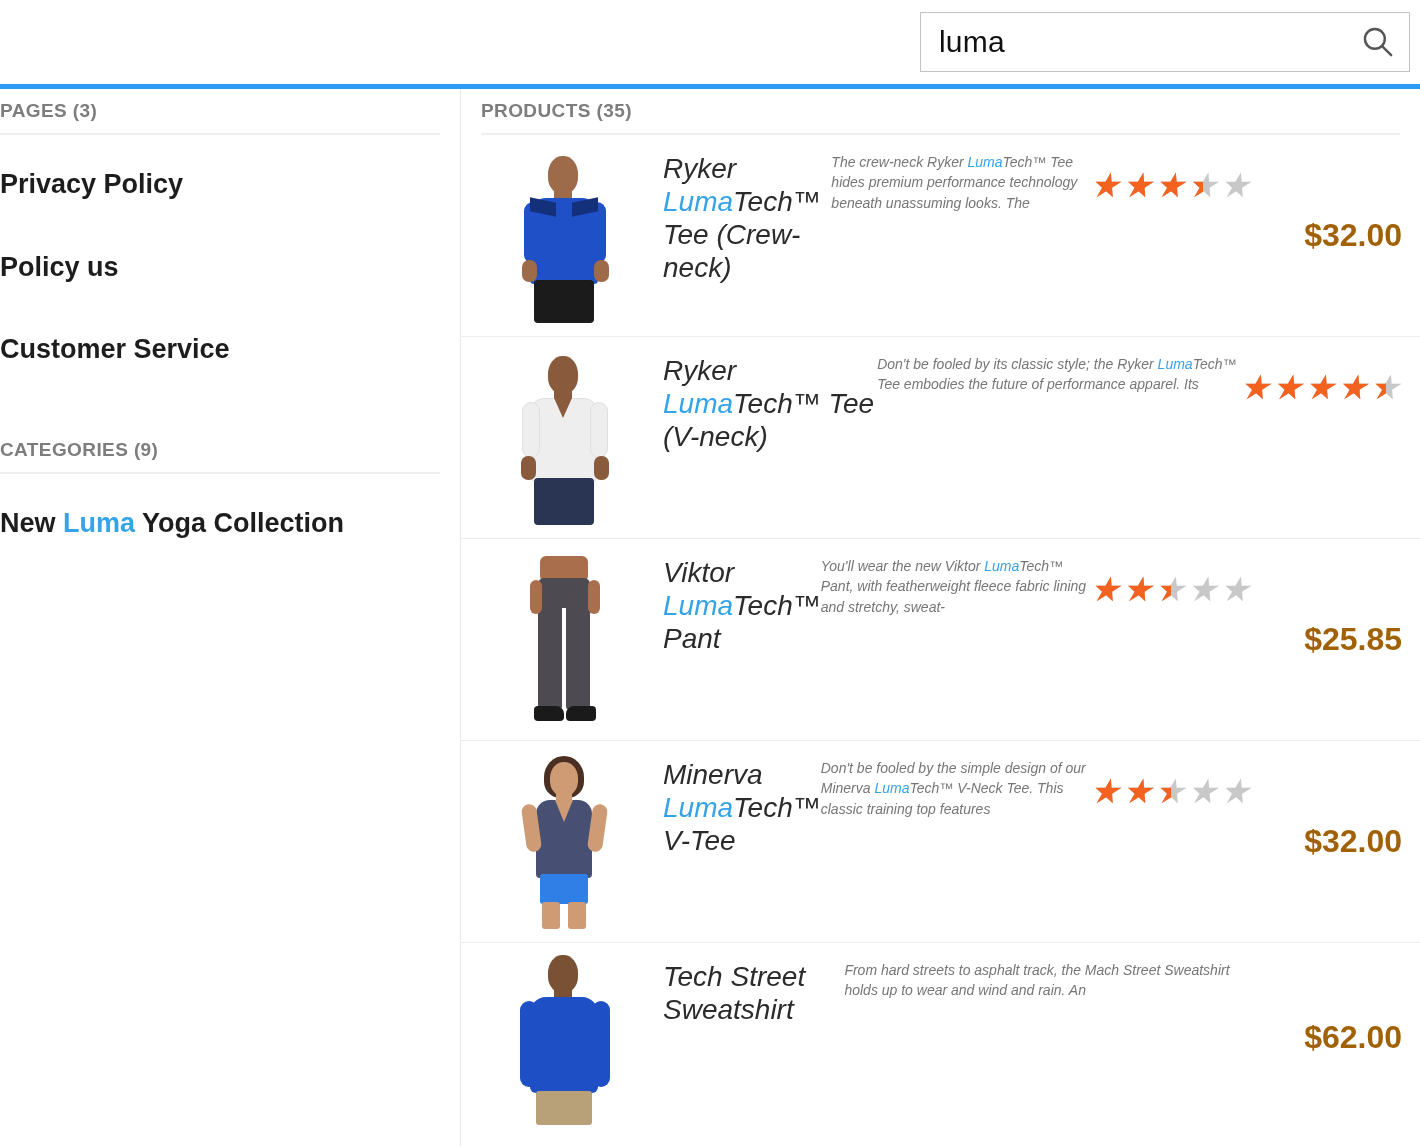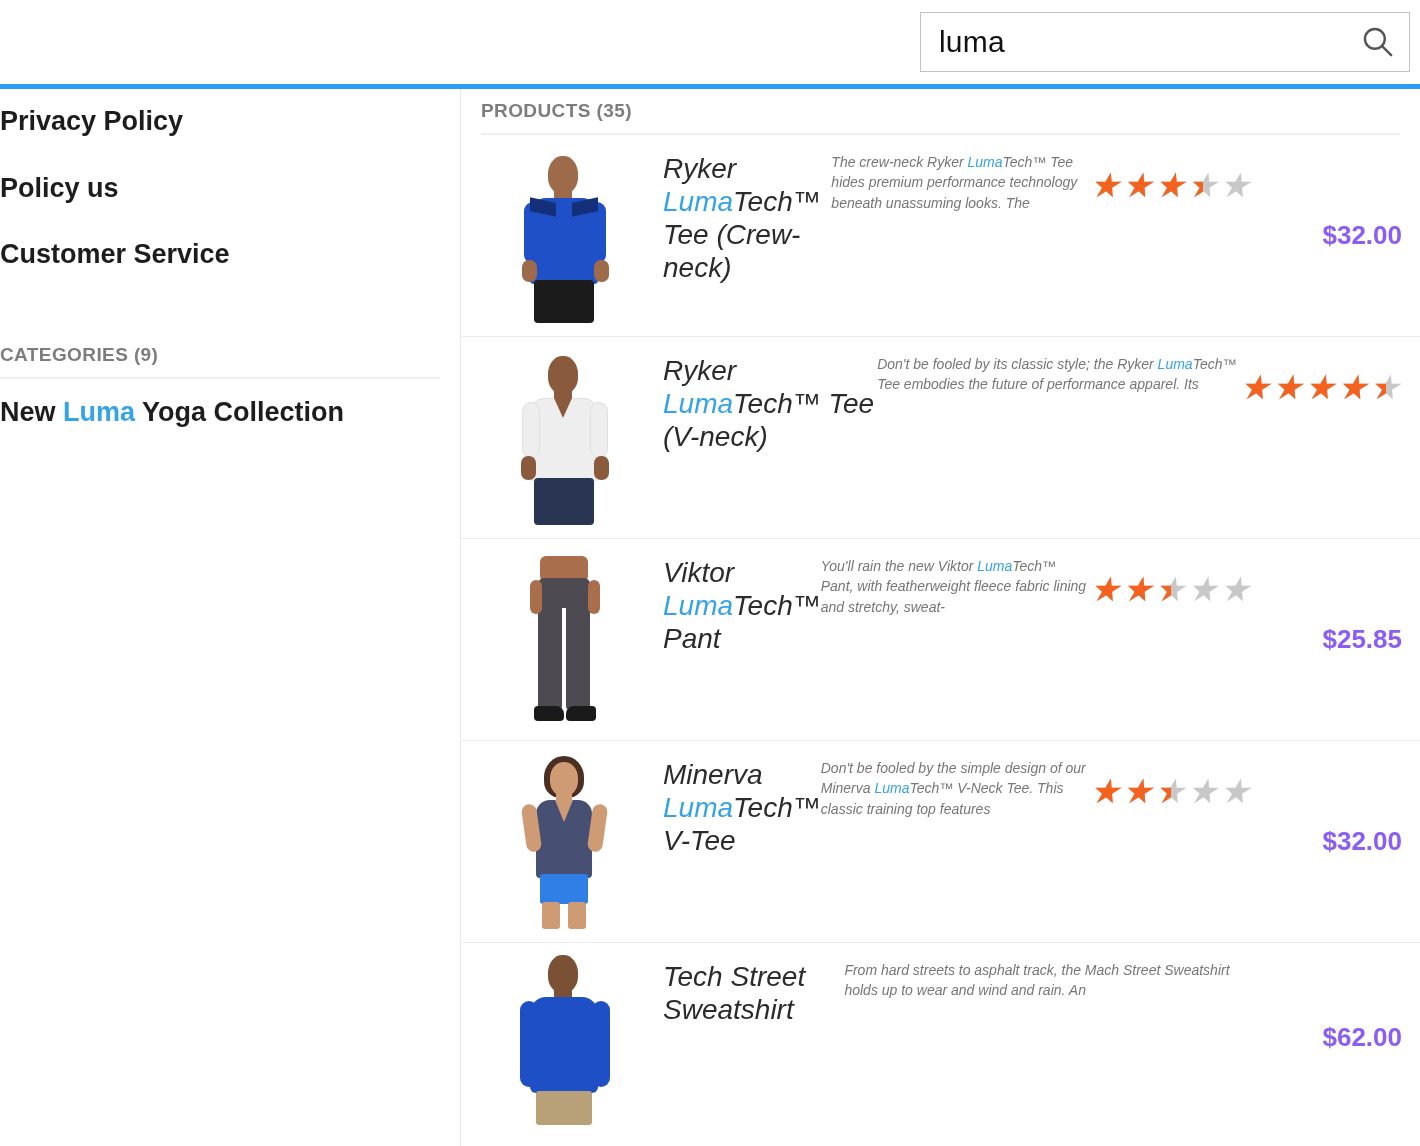--- a/index.html
+++ b/index.html
@@ -84,21 +84,21 @@
     letter-spacing: 0.4px;
     padding: 12px 0 11px 0;
     width: 440px;
     border-bottom: 2px solid #efefef;
   }
   .side-item {
     display: block;
     font-size: 27px;
     font-weight: bold;
     color: #1d1d1d;
-    padding: 19px 0 18px 0;
+    padding: 35px 0 18px 0;
     text-decoration: none;
     cursor: pointer;
     line-height: 1.1;
   }
   .side-gap { height: 44px; }
   .hl { color: #34a3e8; }
 
   
   .products {
     flex: 1;
@@ -161,23 +161,23 @@
   }
   .prod-price-cell {
     width: 150px;
     flex: 0 0 150px;
     display: flex;
     align-items: center;
     justify-content: flex-end;
     padding-right: 18px;
   }
   .prod-price {
-    font-size: 26px;
+    font-size: 32px;
     font-weight: bold;
-    color: #8b5cf6;
+    color: #a16207;
     white-space: nowrap;
   }
 
   
   .stars {
     position: relative;
     display: inline-block;
     margin-top: 16px;
     font-size: 34px;
     line-height: 1;
@@ -217,20 +217,21 @@
     </button>
   </div>
   <div class="accent-bar"></div>
 </div>
 
 <div class="content">
 
   <aside class="sidebar">
 
     <section class="side-section">
+      <div class="side-head">PAGES (3)</div>
       <a class="side-item">Privacy Policy</a>
       <a class="side-item">Policy us</a>
       <a class="side-item">Customer Service</a>
     </section>
 
     <div class="side-gap"></div>
 
     <section class="side-section">
       <div class="side-head">CATEGORIES (9)</div>
       <a class="side-item">
@@ -320,21 +321,21 @@
             <div class="arm" style="left:20px;top:28px;width:12px;height:34px;background:#a96f4c;border-radius:6px;"></div>
             <div class="arm" style="left:78px;top:28px;width:12px;height:34px;background:#a96f4c;border-radius:6px;"></div>
           </div>
         </div>
       </div>
       <div class="prod-main">
         <div class="prod-title">
           <span>Viktor </span><span class="hl">Luma</span><span>Tech™ Pant</span>
         </div>
         <div class="prod-desc">
-          <span>You'll rain the new Viktor </span><span class="hl">Luma</span><span>Tech™ Pant, with featherweight fleece fabric lining and stretchy, sweat-</span>
+          <span>You'll wear the new Viktor </span><span class="hl">Luma</span><span>Tech™ Pant, with featherweight fleece fabric lining and stretchy, sweat-</span>
         </div>
         <div class="stars">
           <span class="base">★★★★★</span>
           <span class="fill" style="width: 50%;">★★★★★</span>
         </div>
       </div>
       <div class="prod-price-cell">
         <div class="prod-price">$25.85</div>
       </div>
     </div>

